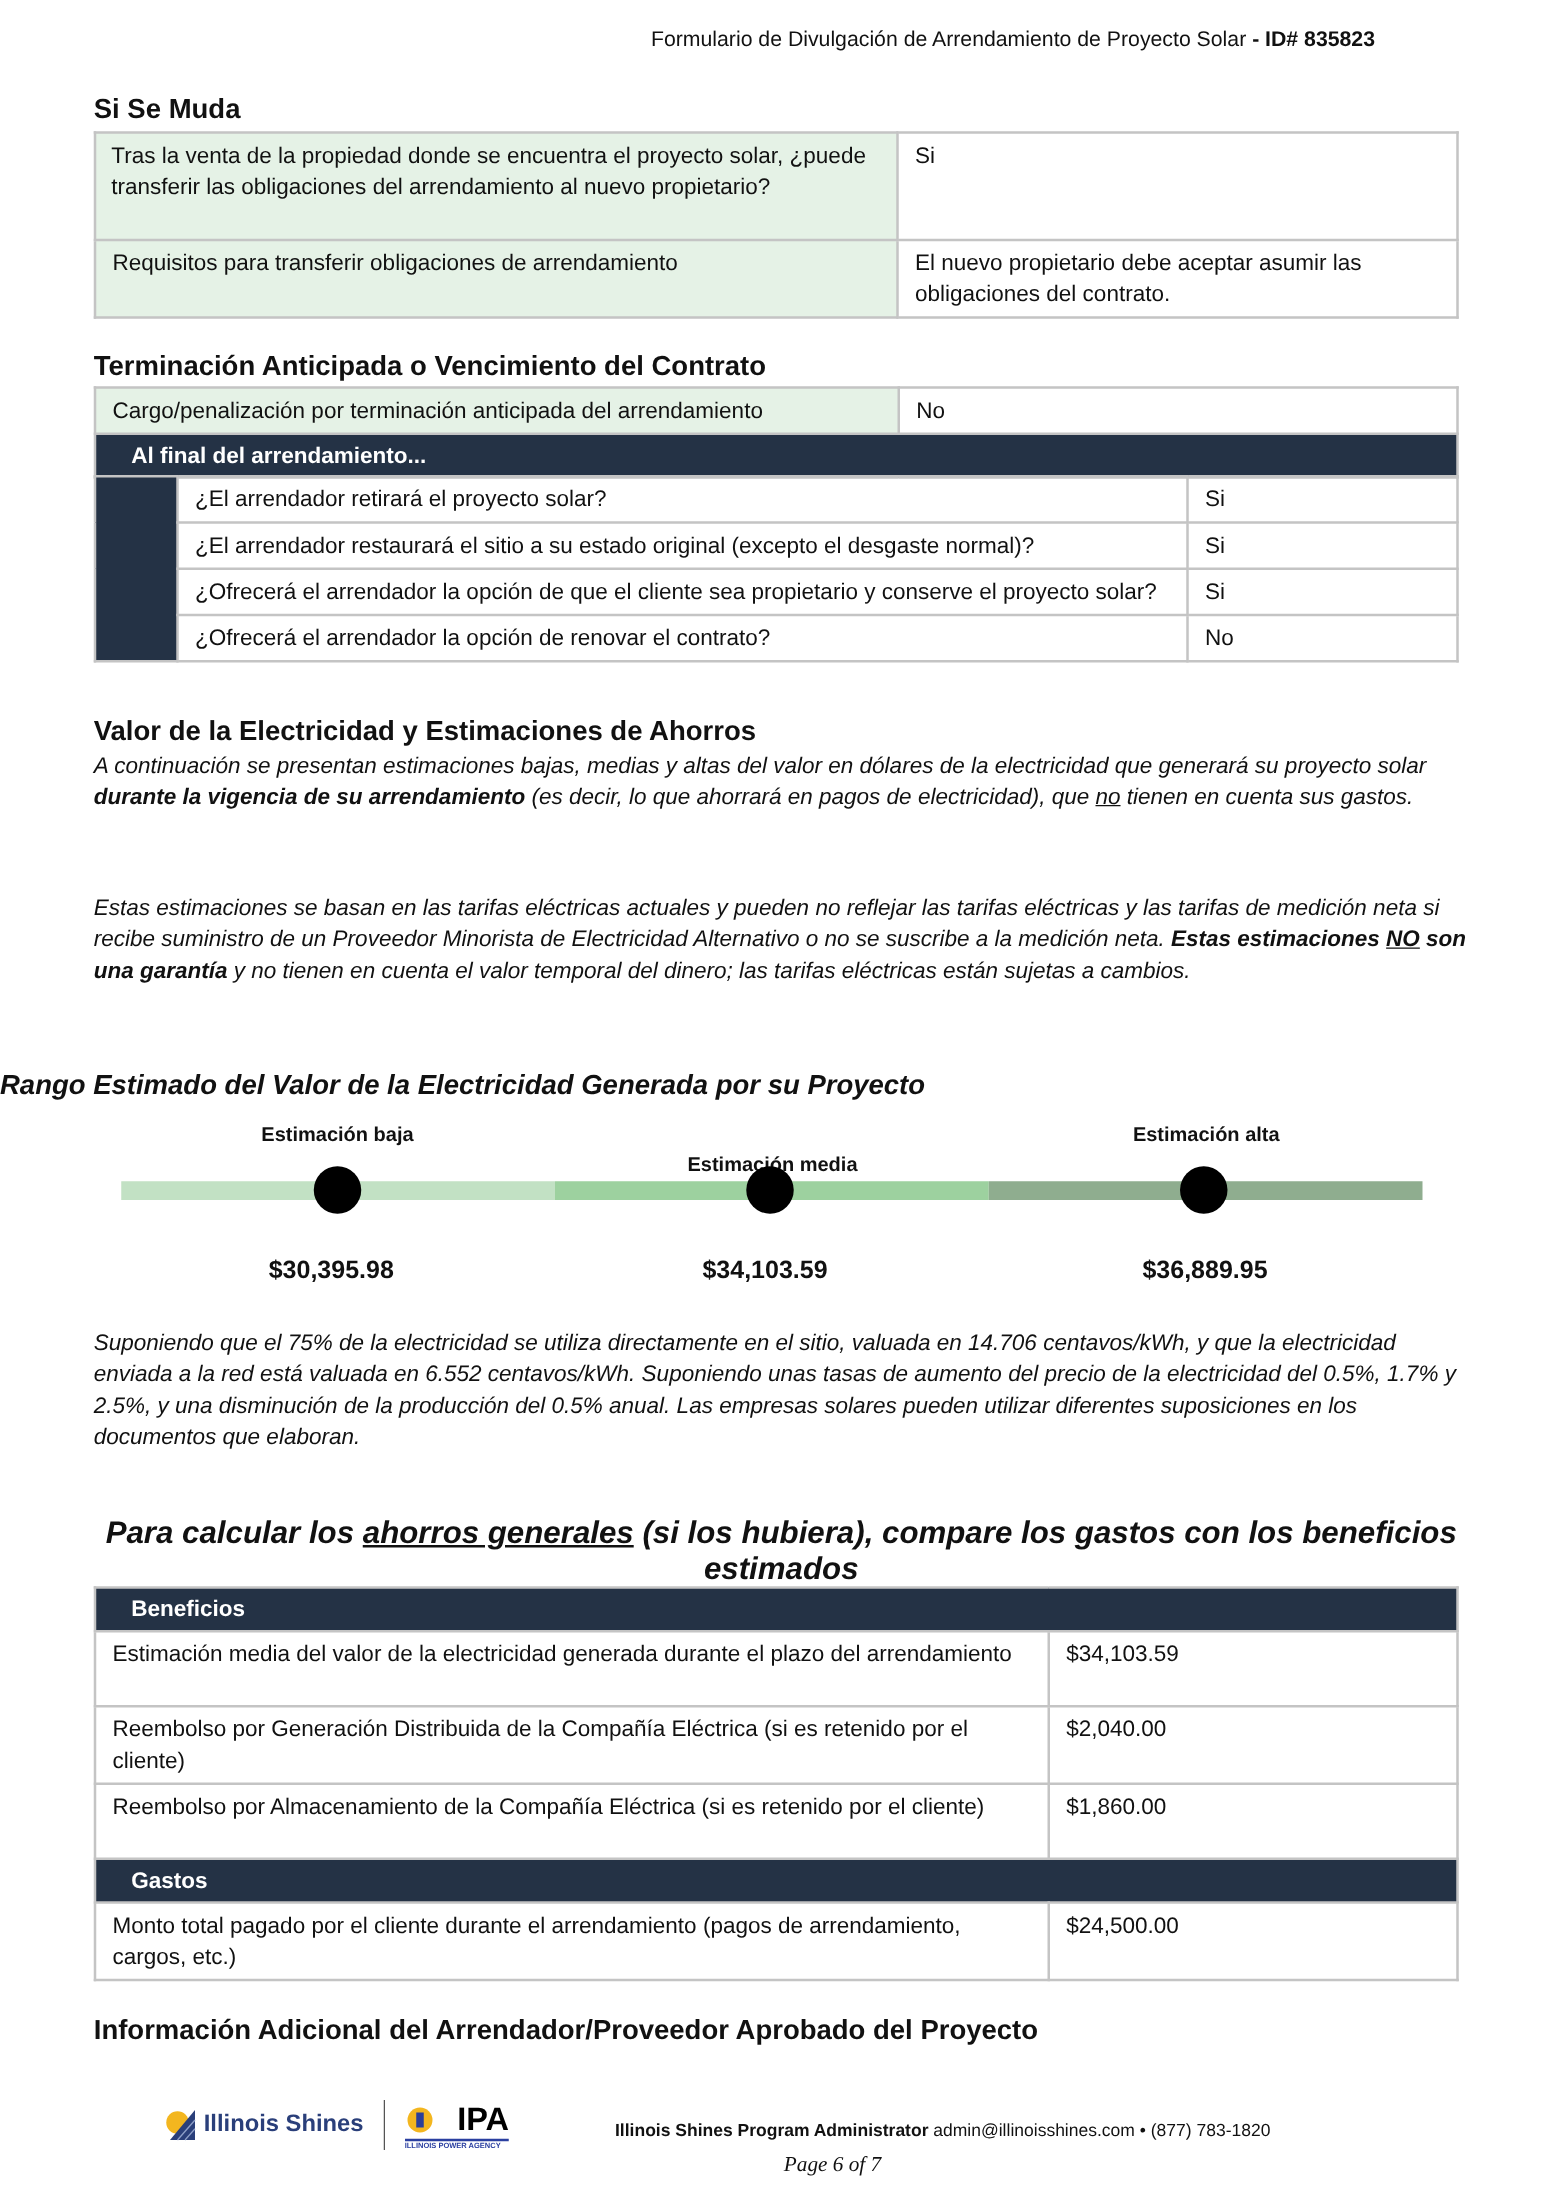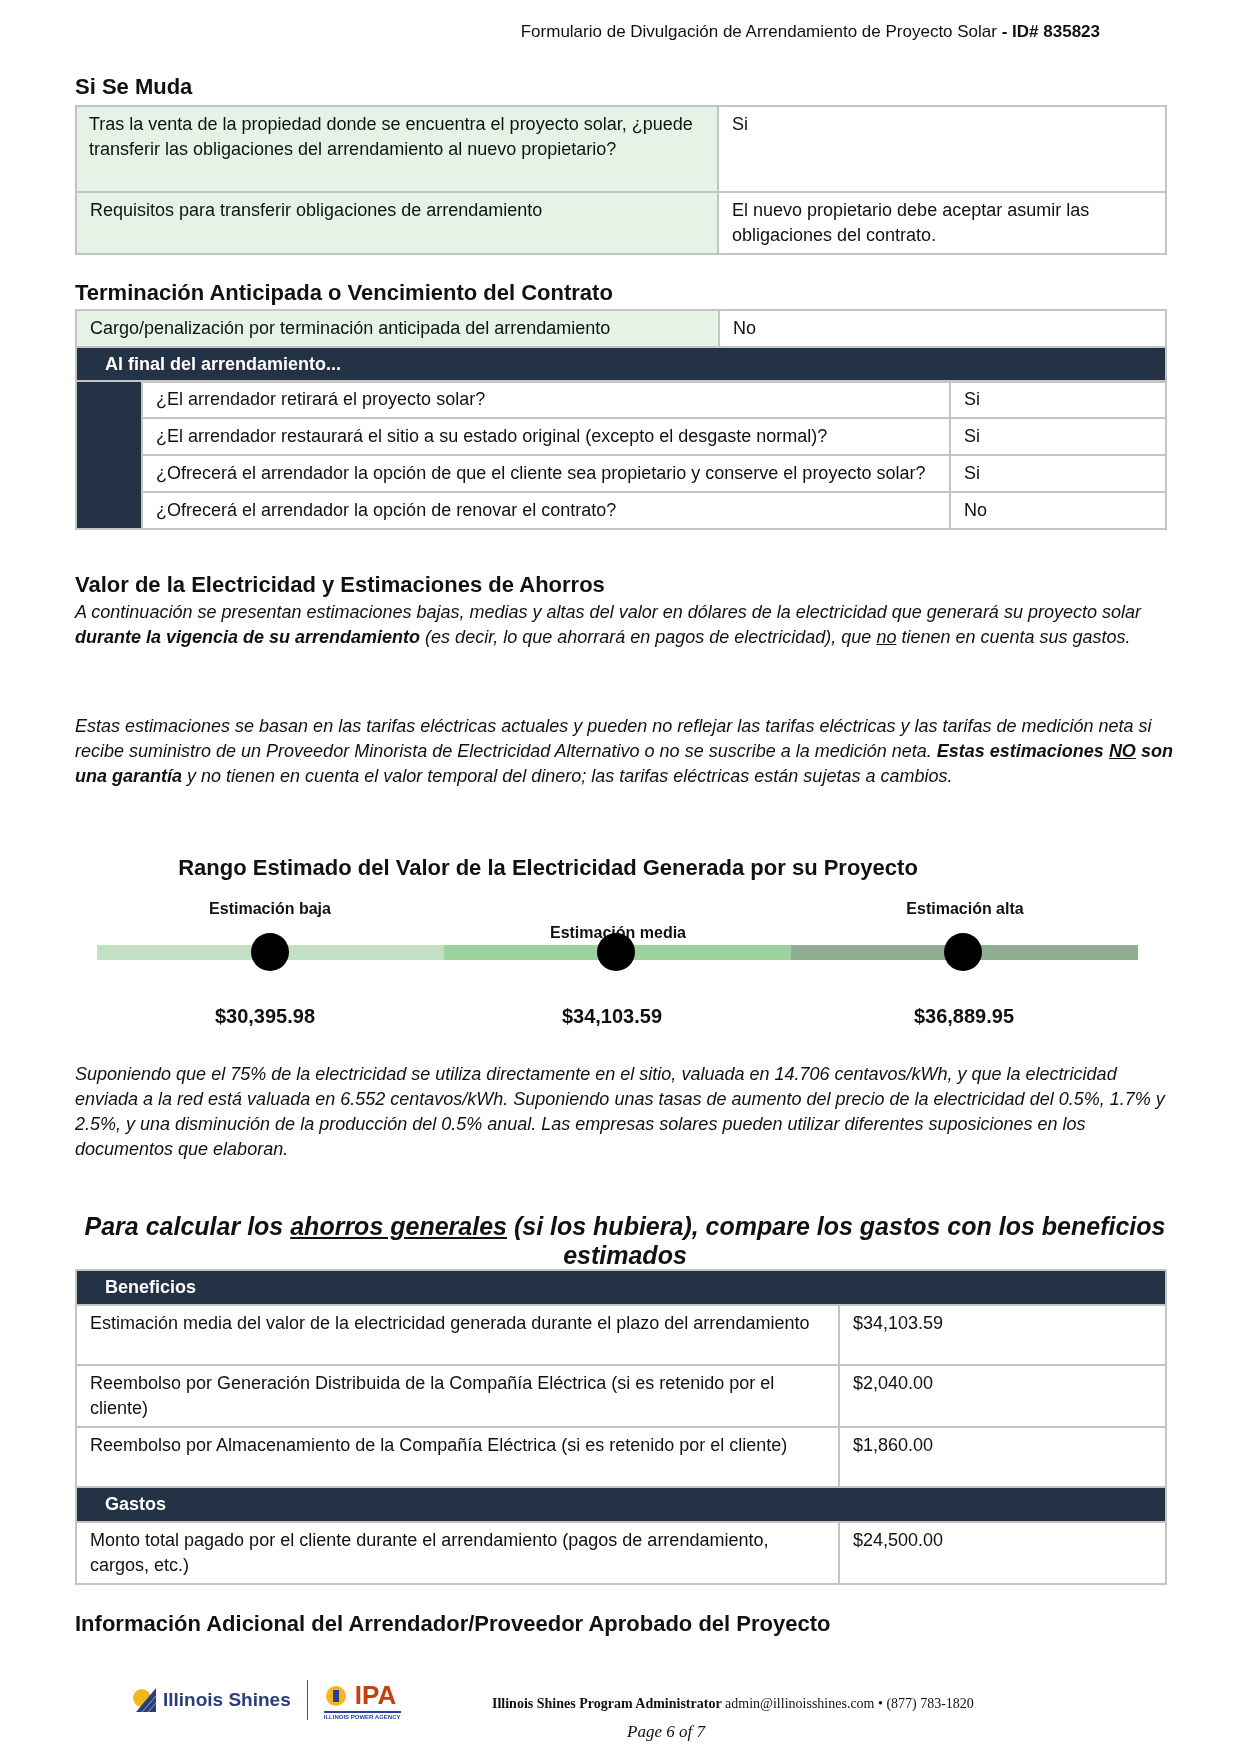--- a/index.html
+++ b/index.html
@@ -8,28 +8,28 @@
   .hdr b { font-weight:bold; }
   .sec-title { position:absolute; left:75px; font-size:22px; font-weight:bold; }
   table.t { position:absolute; left:75px; width:1092px; border-collapse:collapse; font-size:18px; line-height:25px; }
   table.t td { border:2px solid #c4c4c4; padding:5px 13px; vertical-align:top; }
   td.g { background:#e5f2e6; }
   tr.dark td { background:#243245; color:#fff; font-weight:bold; padding:4px 28px; }
   td.darkside { background:#243245; width:38px; }
   .ital { position:absolute; left:75px; width:1100px; font-size:18px; font-style:italic; line-height:25px; }
   .ital b { font-weight:bold; }
   .u { text-decoration:underline; }
-  .chart-title { position:absolute; left:0; width:1096px; top:855px; text-align:center; font-size:22px; font-weight:bold; }
+  .chart-title { position:absolute; left:0; width:1096px; top:855px; font-size:22px; font-weight:bold;font-style:italic; }
   .est-label { position:absolute; top:900px; font-size:16px; font-weight:bold; text-align:center; width:200px; }
   .est-value { position:absolute; top:1005px; font-size:20px; font-weight:bold; text-align:center; width:200px; }
   .bar { position:absolute; top:945px; height:15px; }
   .dot { position:absolute; top:933px; width:38px; height:38px; border-radius:50%; background:#000; }
   .calc-title { position:absolute; left:75px; width:1100px; top:1212px; text-align:center; font-size:25px; font-weight:bold; font-style:italic; line-height:29px; }
   .footer-logo { position:absolute; left:132px; top:1680px; display:flex; align-items:center; }
-  .footer-text { position:absolute; left:492px; top:1696px; font-size:14px;font-family:Liberation Serif, serif; }
+  .footer-text { position:absolute; left:492px; top:1696px; font-size:14px; }
   .page-num { position:absolute; left:0; width:1240px; text-align:center; top:1722px; font-family:"Liberation Serif", serif; font-style:italic; font-size:17px; padding-left:92px; box-sizing:border-box; }
 </style>
 </head>
 <body>
 
 <div class="hdr">
   <span>Formulario de Divulgación de Arrendamiento de Proyecto Solar</span>
   <b>- ID# 835823</b>
 </div>
 
@@ -145,21 +145,21 @@
     <line x1="16" y1="26" x2="24" y2="17" stroke="#8fa0c8" stroke-width="1"></line>
   </svg>
   <span style="color:#2a3f7a; font-weight:bold; font-size:19px; margin-left:3px;">Illinois Shines</span>
   <span style="display:inline-block; width:1px; height:40px; background:#555; margin:0 16px;"></span>
   <div style="display:flex; flex-direction:column;">
     <div style="display:flex; align-items:center;">
       <svg width="24" height="24" viewBox="0 0 24 24">
         <circle cx="12" cy="12" r="10" fill="#f3b61f"></circle>
         <rect x="9" y="6" width="6" height="12" fill="#2a3f9a"></rect>
       </svg>
-      <span style="color:#c2410c; font-weight:bold; font-size:26px; margin-left:7px;">IPA</span>
+      <span style="color:#000000; font-weight:bold; font-size:26px; margin-left:18px;">IPA</span>
     </div>
     <span style="color:#2a3fa0; font-size:6px; font-weight:bold; border-top:2px solid #2a3fa0; padding-top:1px;">ILLINOIS POWER AGENCY</span>
   </div>
 </div>
 <div class="footer-text">
   <b>Illinois Shines Program Administrator</b><span> admin@illinoisshines.com • (877) 783-1820</span>
 </div>
 <div class="page-num">Page 6 of 7</div>
 
 </body></html>

